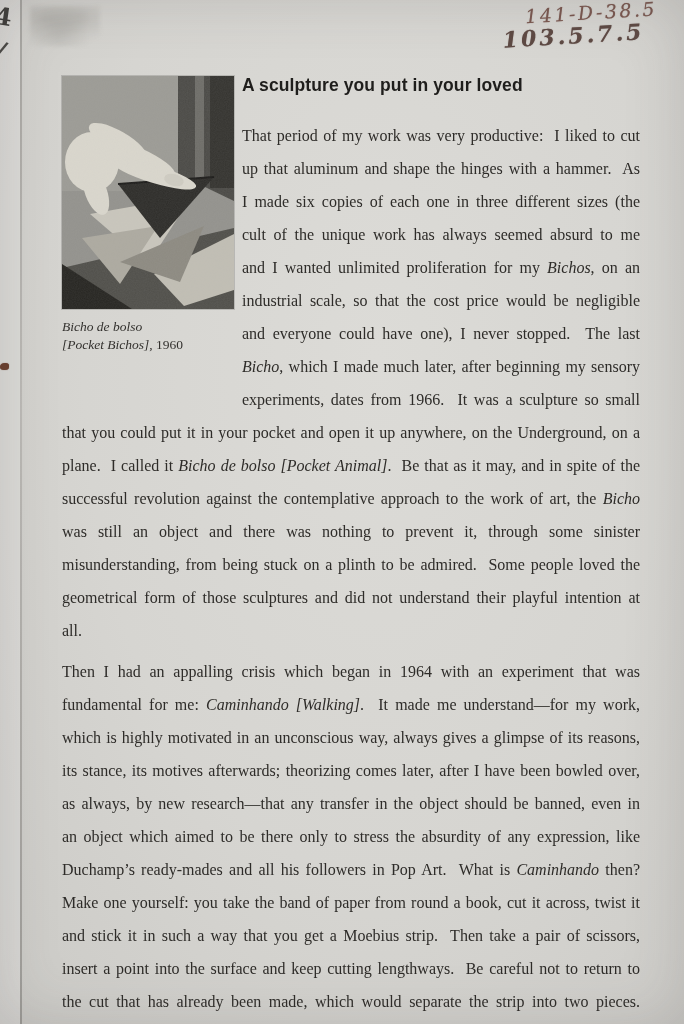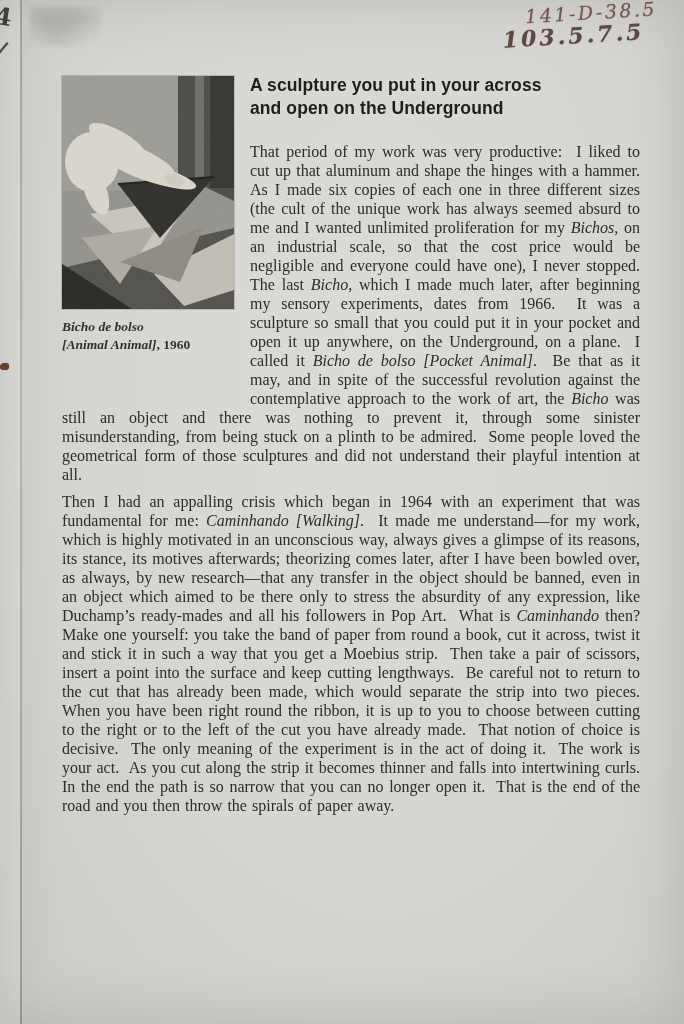--- a/index.html
+++ b/index.html
@@ -58,38 +58,38 @@
       radial-gradient(ellipse at 70% 30%, rgba(120,118,112,.22), transparent 60%),
       radial-gradient(ellipse at 40% 80%, rgba(120,118,112,.2), transparent 55%);
     filter:blur(2px);
   }
   
   .content{
     position:absolute;left:0;top:0;width:684px;
     padding:74px 44px 0 62px;box-sizing:border-box;
   }
   figure.photo-figure{
-    float:left;width:172px;height:318px;margin:2px 16px 0 0;padding:0;font-weight:bold;
+    float:left;width:172px;height:318px;margin:2px 8px 0 0;padding:0;
   }
   .photo-frame{
     width:172px;height:233px;outline:1px solid rgba(0,0,0,.15);
     background:#8e8d89;
   }
   figcaption{
     margin-top:9px;font-size:13.5px;line-height:17.5px;color:#33312e;
   }
   figcaption em{font-style:italic;}
   h1.article-title{
     margin:0 0 22px 0;
     font-family:"Liberation Sans",sans-serif;
     font-size:17.5px;line-height:23px;font-weight:bold;color:#1f1e1c;
     letter-spacing:.1px;
   }
   p.body-para{
-    margin:0;font-size:16px;line-height:19px;text-align:justify;
+    margin:0;font-size:16px;line-height:33px;text-align:justify;
     word-spacing:1px;white-space:pre-wrap;color:#2e2c29;
   }
   p.body-para em{font-style:italic;}
   p.para-2{margin-top:8px;}
   
   .vignette{
     position:absolute;inset:0;pointer-events:none;
     box-shadow:inset 0 0 60px rgba(70,68,64,.18);
   }
 </style>
@@ -149,27 +149,26 @@
             <ellipse cx="92" cy="98" rx="44" ry="9" transform="rotate(17 92 98)"></ellipse>
             <ellipse cx="34" cy="116" rx="24" ry="11" transform="rotate(70 34 116)"></ellipse>
           </g>
           <ellipse cx="112" cy="104" rx="10" ry="6" transform="rotate(15 112 104)" fill="#cfccc2"></ellipse>
 
           <rect width="172" height="233" filter="url(#grain)" opacity="0.22"></rect>
         </svg>
       </div>
       <figcaption>
         <div><em>Bicho de bolso</em></div>
-        <div><em>[Animal Animal]</em><span>, 1960</span></div>
+        <div><em>[Pocket Bichos]</em><span>, 1960</span></div>
       </figcaption>
     </figure>
 
     <h1 class="article-title">
-      <span style="display:block">A sculpture you put in your across</span>
-      <span style="display:block">and open on the Underground</span>
+      <span style="display:block">A sculpture you put in your loved</span>
     </h1>
 
     <p class="body-para para-1"><span>That period of my work was very productive:  I liked to cut up that aluminum and shape the hinges with a hammer.  As I made six copies of each one in three different sizes (the cult of the unique work has always seemed absurd to me and I wanted unlimited proliferation for my </span><em>Bichos</em><span>, on an industrial scale, so that the cost price would be negligible and everyone could have one), I never stopped.  The last </span><em>Bicho</em><span>, which I made much later, after beginning my sensory experiments, dates from 1966.  It was a sculpture so small that you could put it in your pocket and open it up anywhere, on the Underground, on a plane.  I called it </span><em>Bicho de bolso [Pocket Animal]</em><span>.  Be that as it may, and in spite of the successful revolution against the contemplative approach to the work of art, the </span><em>Bicho</em><span> was still an object and there was nothing to prevent it, through some sinister misunderstanding, from being stuck on a plinth to be admired.  Some people loved the geometrical form of those sculptures and did not understand their playful intention at all.</span></p>
 
     <p class="body-para para-2"><span>Then I had an appalling crisis which began in 1964 with an experiment that was fundamental for me: </span><em>Caminhando [Walking]</em><span>.  It made me understand—for my work, which is highly motivated in an unconscious way, always gives a glimpse of its reasons, its stance, its motives afterwards; theorizing comes later, after I have been bowled over, as always, by new research—that any transfer in the object should be banned, even in an object which aimed to be there only to stress the absurdity of any expression, like Duchamp’s ready-mades and all his followers in Pop Art.  What is </span><em>Caminhando</em><span> then?  Make one yourself: you take the band of paper from round a book, cut it across, twist it and stick it in such a way that you get a Moebius strip.  Then take a pair of scissors, insert a point into the surface and keep cutting lengthways.  Be careful not to return to the cut that has already been made, which would separate the strip into two pieces.  When you have been right round the ribbon, it is up to you to choose between cutting to the right or to the left of the cut you have already made.  That notion of choice is decisive.  The only meaning of the experiment is in the act of doing it.  The work is your act.  As you cut along the strip it becomes thinner and falls into intertwining curls.  In the end the path is so narrow that you can no longer open it.  That is the end of the road and you then throw the spirals of paper away.</span></p>
 
   </div>
 
   <div class="vignette"></div>
 </div>

